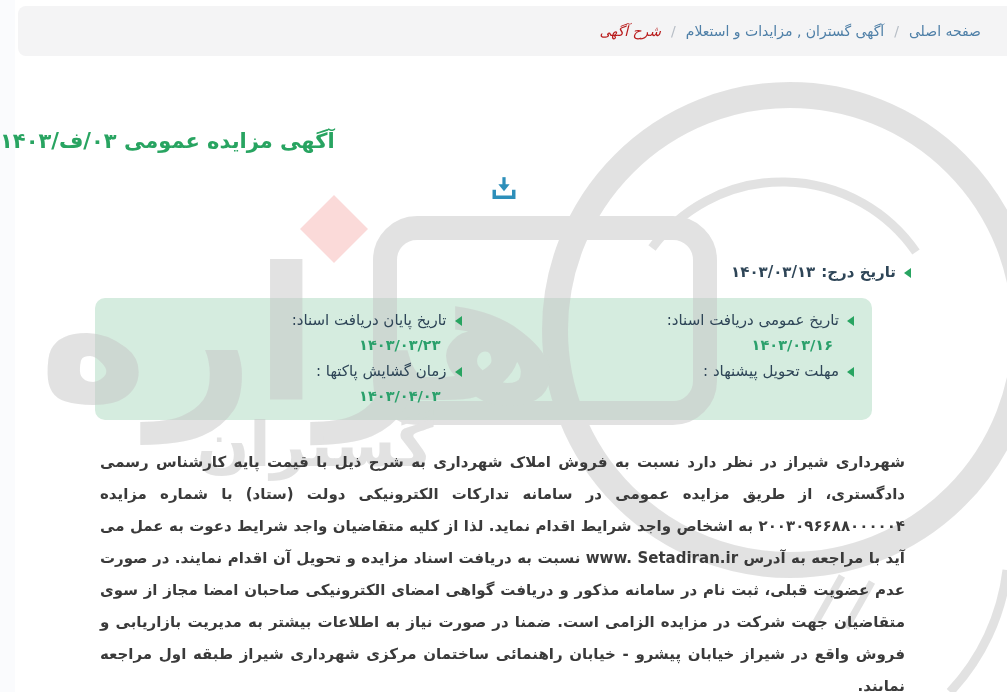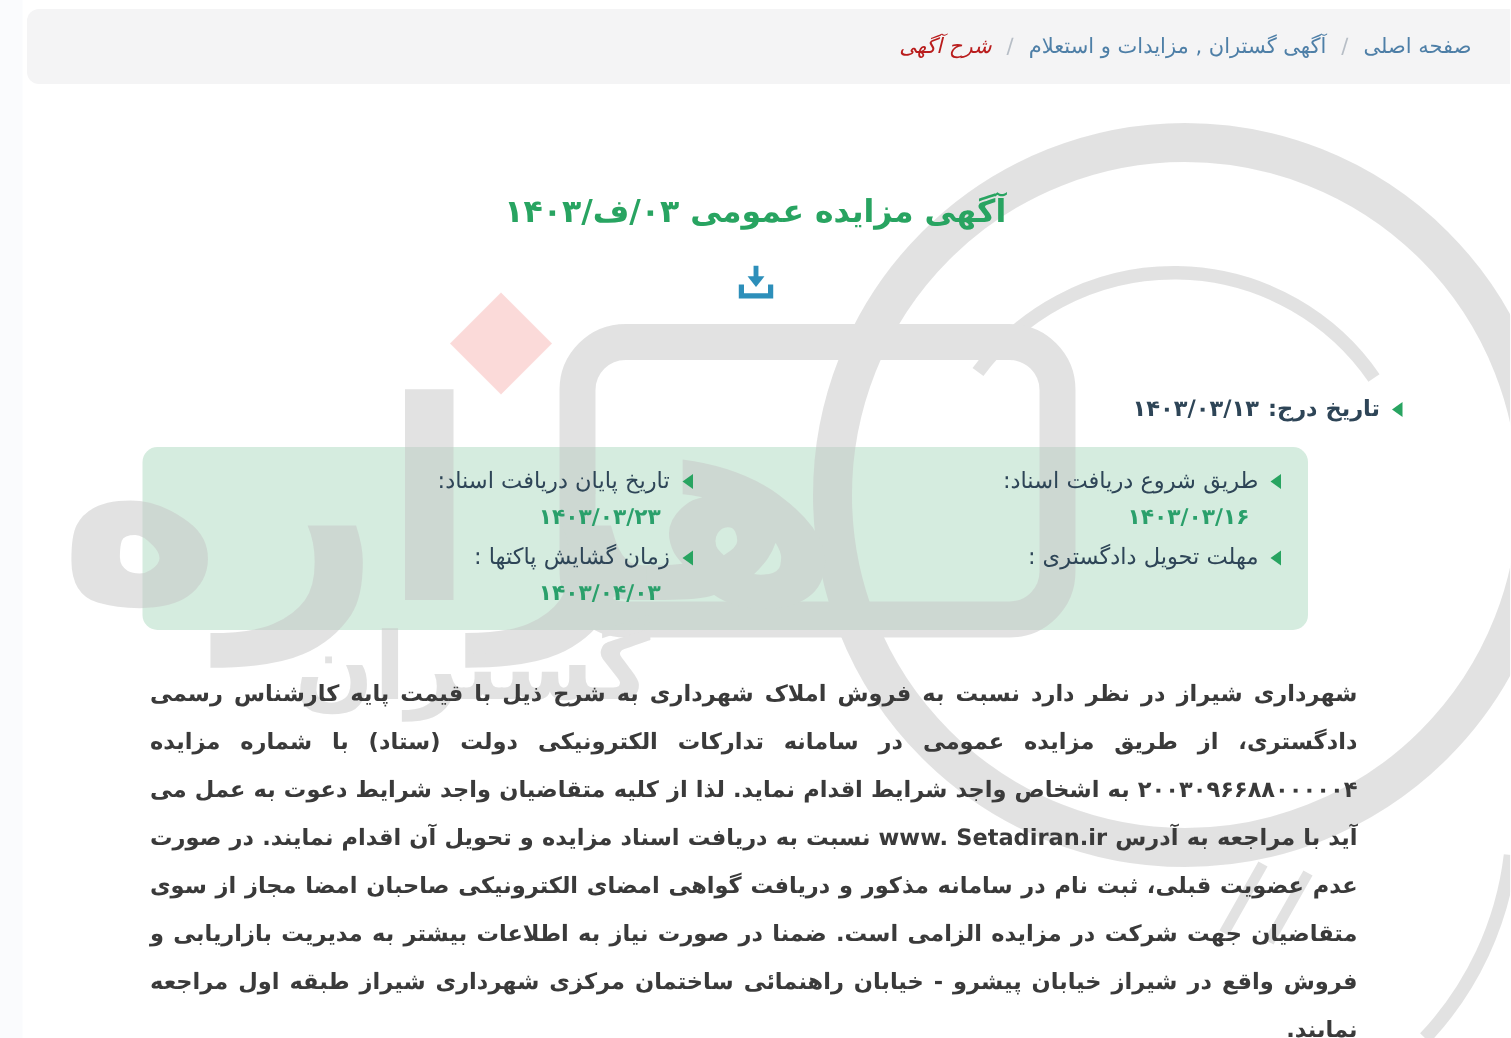--- a/index.html
+++ b/index.html
@@ -19,34 +19,34 @@
     background:#f4f4f5;
     border-top-left-radius:8px; border-bottom-left-radius:8px;
     display:flex; align-items:center; padding:0 26px;
     font-size:14px;
   }
   .crumb-link { color:#4e7fa7; cursor:pointer; }
   .crumb-sep { color:#b7bec6; margin:0 10px; }
   .crumb-current { color:#b91c1c;font-style:italic; }
   
   .title {
-    margin-top:72px; text-align:center;
+    margin-top:72px; text-align:left;
     color:var(--accent, #28a461); font-size:21px; font-weight:bold;
     line-height:26px;
   }
   .dl-wrap { margin-top:22px; text-align:center; height:26px; }
   .dl-btn { display:inline-block; cursor:pointer; line-height:0; }
   
   .tri {
     display:inline-block; width:0; height:0; vertical-align:middle;
     border-top:5px solid transparent; border-bottom:5px solid transparent;
     border-right:7px solid var(--accent, #28a461); margin-left:8px;
   }
   .insert-row {
-    margin-top:58px; padding-left:0; padding-right:72px;
+    margin-top:58px; padding-left:0; padding-right:96px;
     text-align:right; font-size:15px; font-weight:bold; color:#2e4557;
     height:24px; line-height:24px;
   }
   .insert-row .val { margin-right:6px; }
   .dates-box {
     margin:14px 135px 0 0; width:777px; height:122px;
     background:var(--boxbg, #d5ecdf); border-radius:10px;
     padding:10px 18px; display:grid; grid-template-columns:1fr 1fr;
   }
   .date-col2 { padding-right:22px; }
@@ -96,23 +96,23 @@
       </svg>
     </span>
   </div>
 
   <div class="insert-row">
     <span class="z"><span class="tri"></span><span>تاریخ درج:</span><span class="val">۱۴۰۳/۰۳/۱۳</span></span>
   </div>
 
   <div class="dates-box">
     <div class="date-col">
-      <div class="d-label z"><span class="tri"></span><span>طریق شروع دریافت اسناد:</span></div>
+      <div class="d-label z"><span class="tri"></span><span>تاریخ عمومی دریافت اسناد:</span></div>
       <div class="d-value z">۱۴۰۳/۰۳/۱۶</div>
-      <div class="d-label z"><span class="tri"></span><span>مهلت تحویل دادگستری :</span></div>
+      <div class="d-label z"><span class="tri"></span><span>مهلت تحویل پیشنهاد :</span></div>
     </div>
     <div class="date-col date-col2">
       <div class="d-label z"><span class="tri"></span><span>تاریخ پایان دریافت اسناد:</span></div>
       <div class="d-value z">۱۴۰۳/۰۳/۲۳</div>
       <div class="d-label z"><span class="tri"></span><span>زمان گشایش پاکتها :</span></div>
       <div class="d-value z">۱۴۰۳/۰۴/۰۳</div>
     </div>
   </div>
 
   <p class="body-par z">شهرداری شیراز در نظر دارد نسبت به فروش املاک شهرداری به شرح ذیل با قیمت پایه کارشناس رسمی دادگستری، از طریق مزایده عمومی در سامانه تدارکات الکترونیکی دولت (ستاد) با شماره مزایده ۲۰۰۳۰۹۶۶۸۸۰۰۰۰۰۴ به اشخاص واجد شرایط اقدام نماید. لذا از کلیه متقاضیان واجد شرایط دعوت به عمل می آید با مراجعه به آدرس www. Setadiran.ir نسبت به دریافت اسناد مزایده و تحویل آن اقدام نمایند. در صورت عدم عضویت قبلی، ثبت نام در سامانه مذکور و دریافت گواهی امضای الکترونیکی صاحبان امضا مجاز از سوی متقاضیان جهت شرکت در مزایده الزامی است. ضمنا در صورت نیاز به اطلاعات بیشتر به مدیریت بازاریابی و فروش واقع در شیراز خیابان پیشرو - خیابان راهنمائی ساختمان مرکزی شهرداری شیراز طبقه اول مراجعه نمایند.</p>

